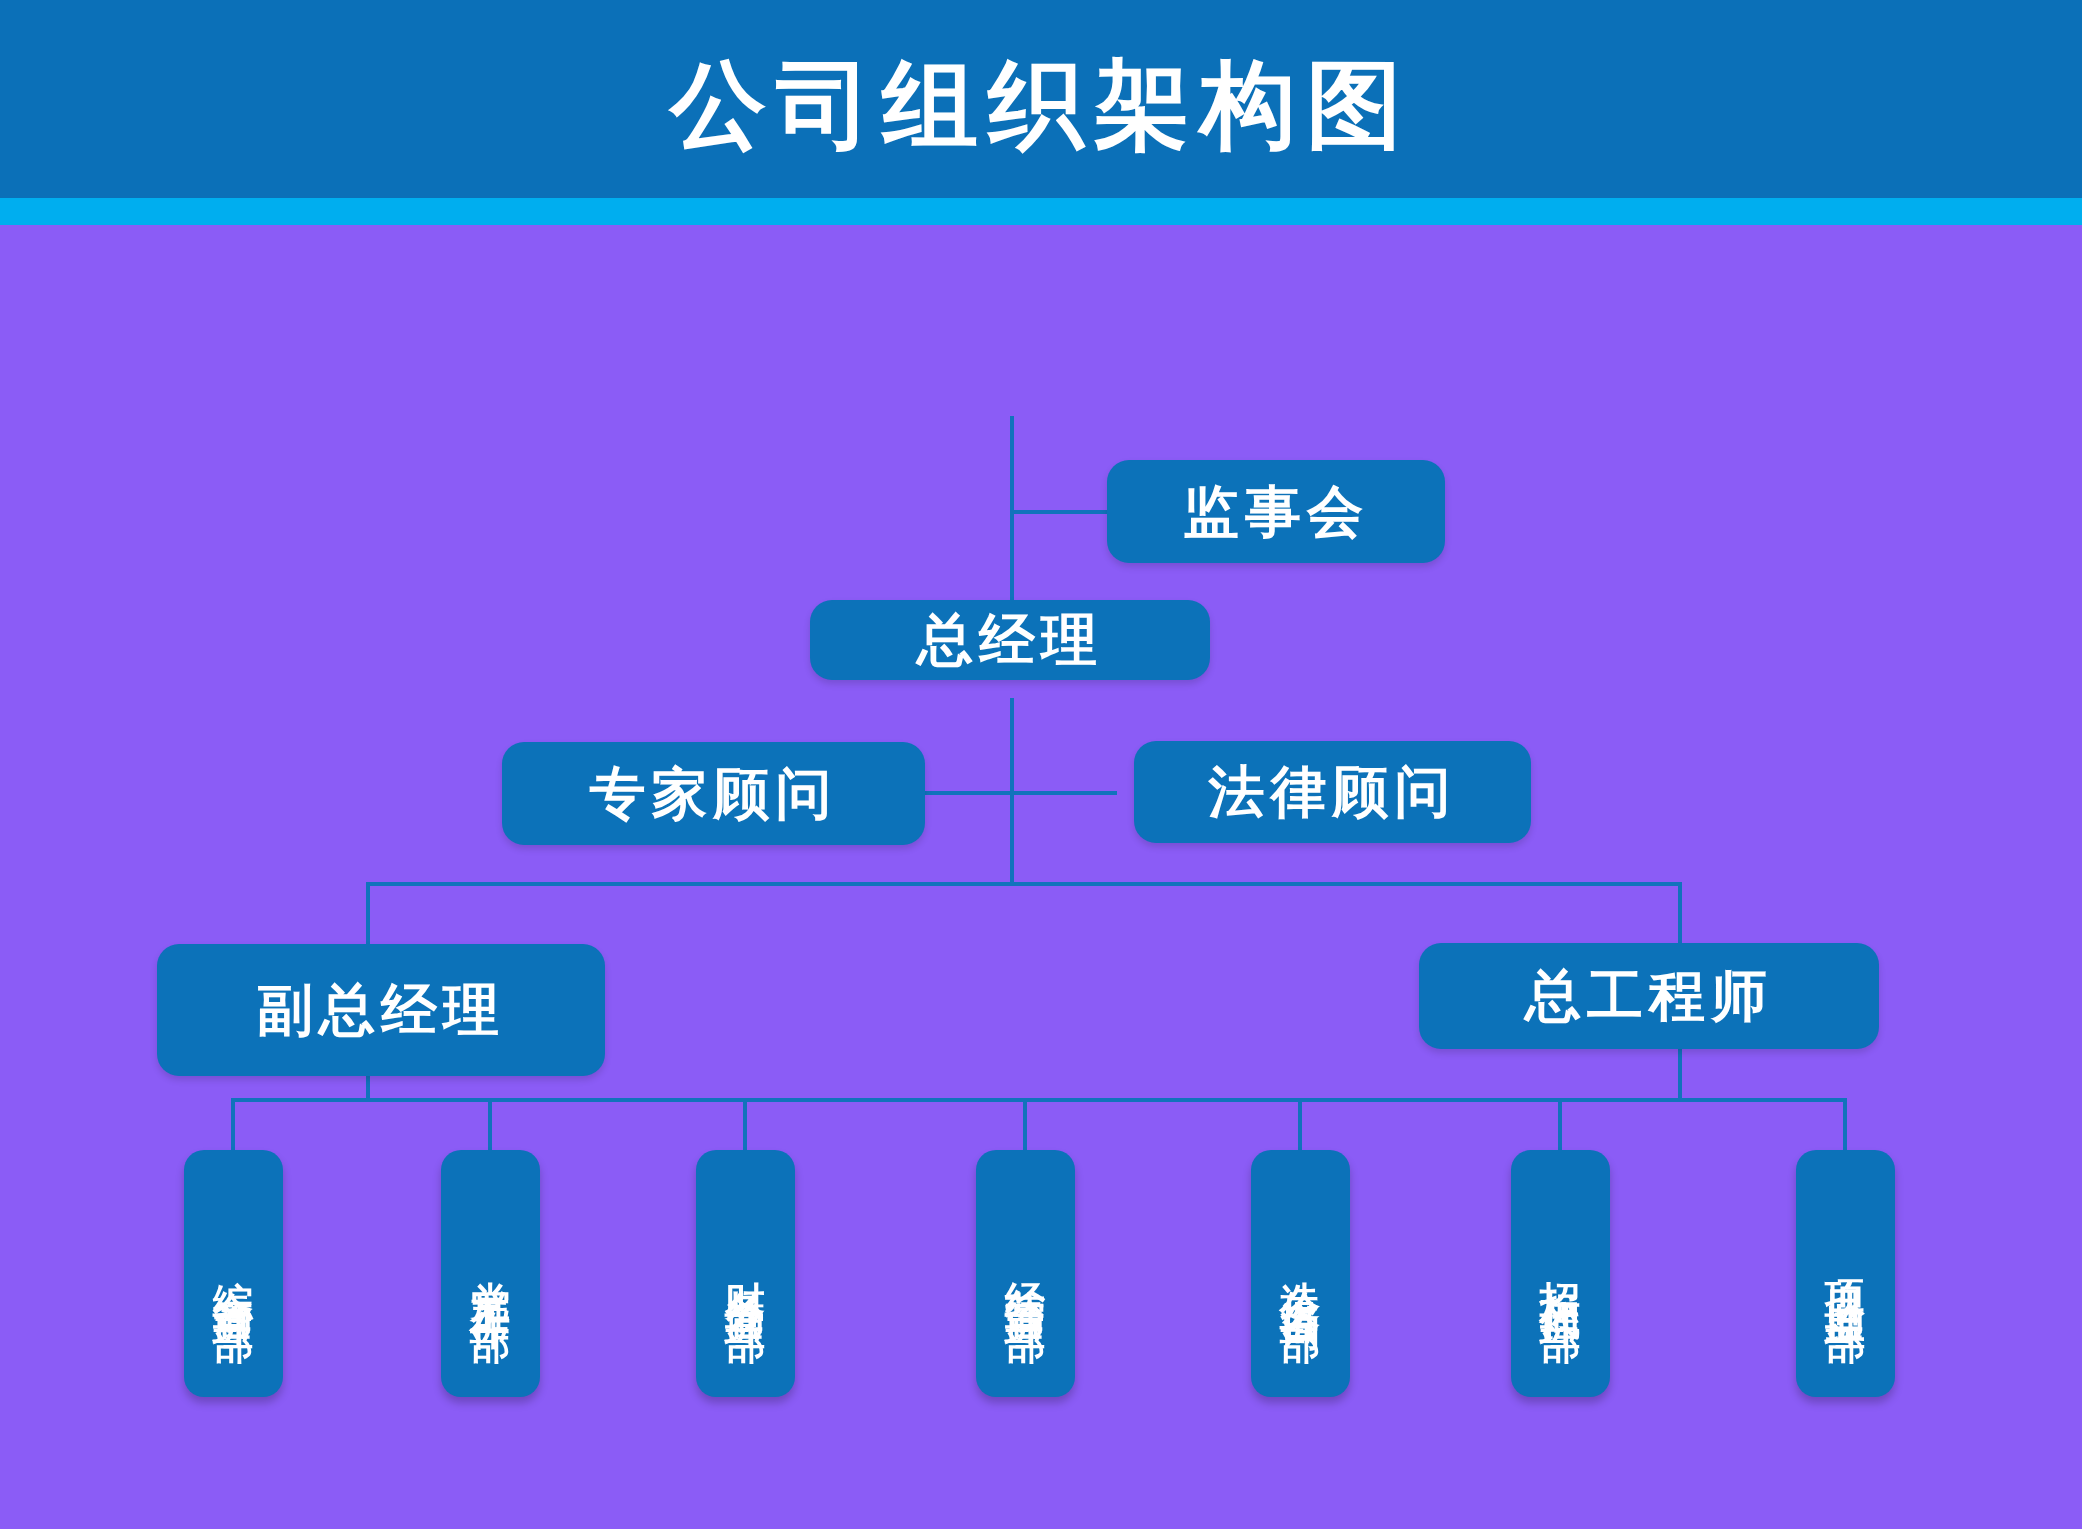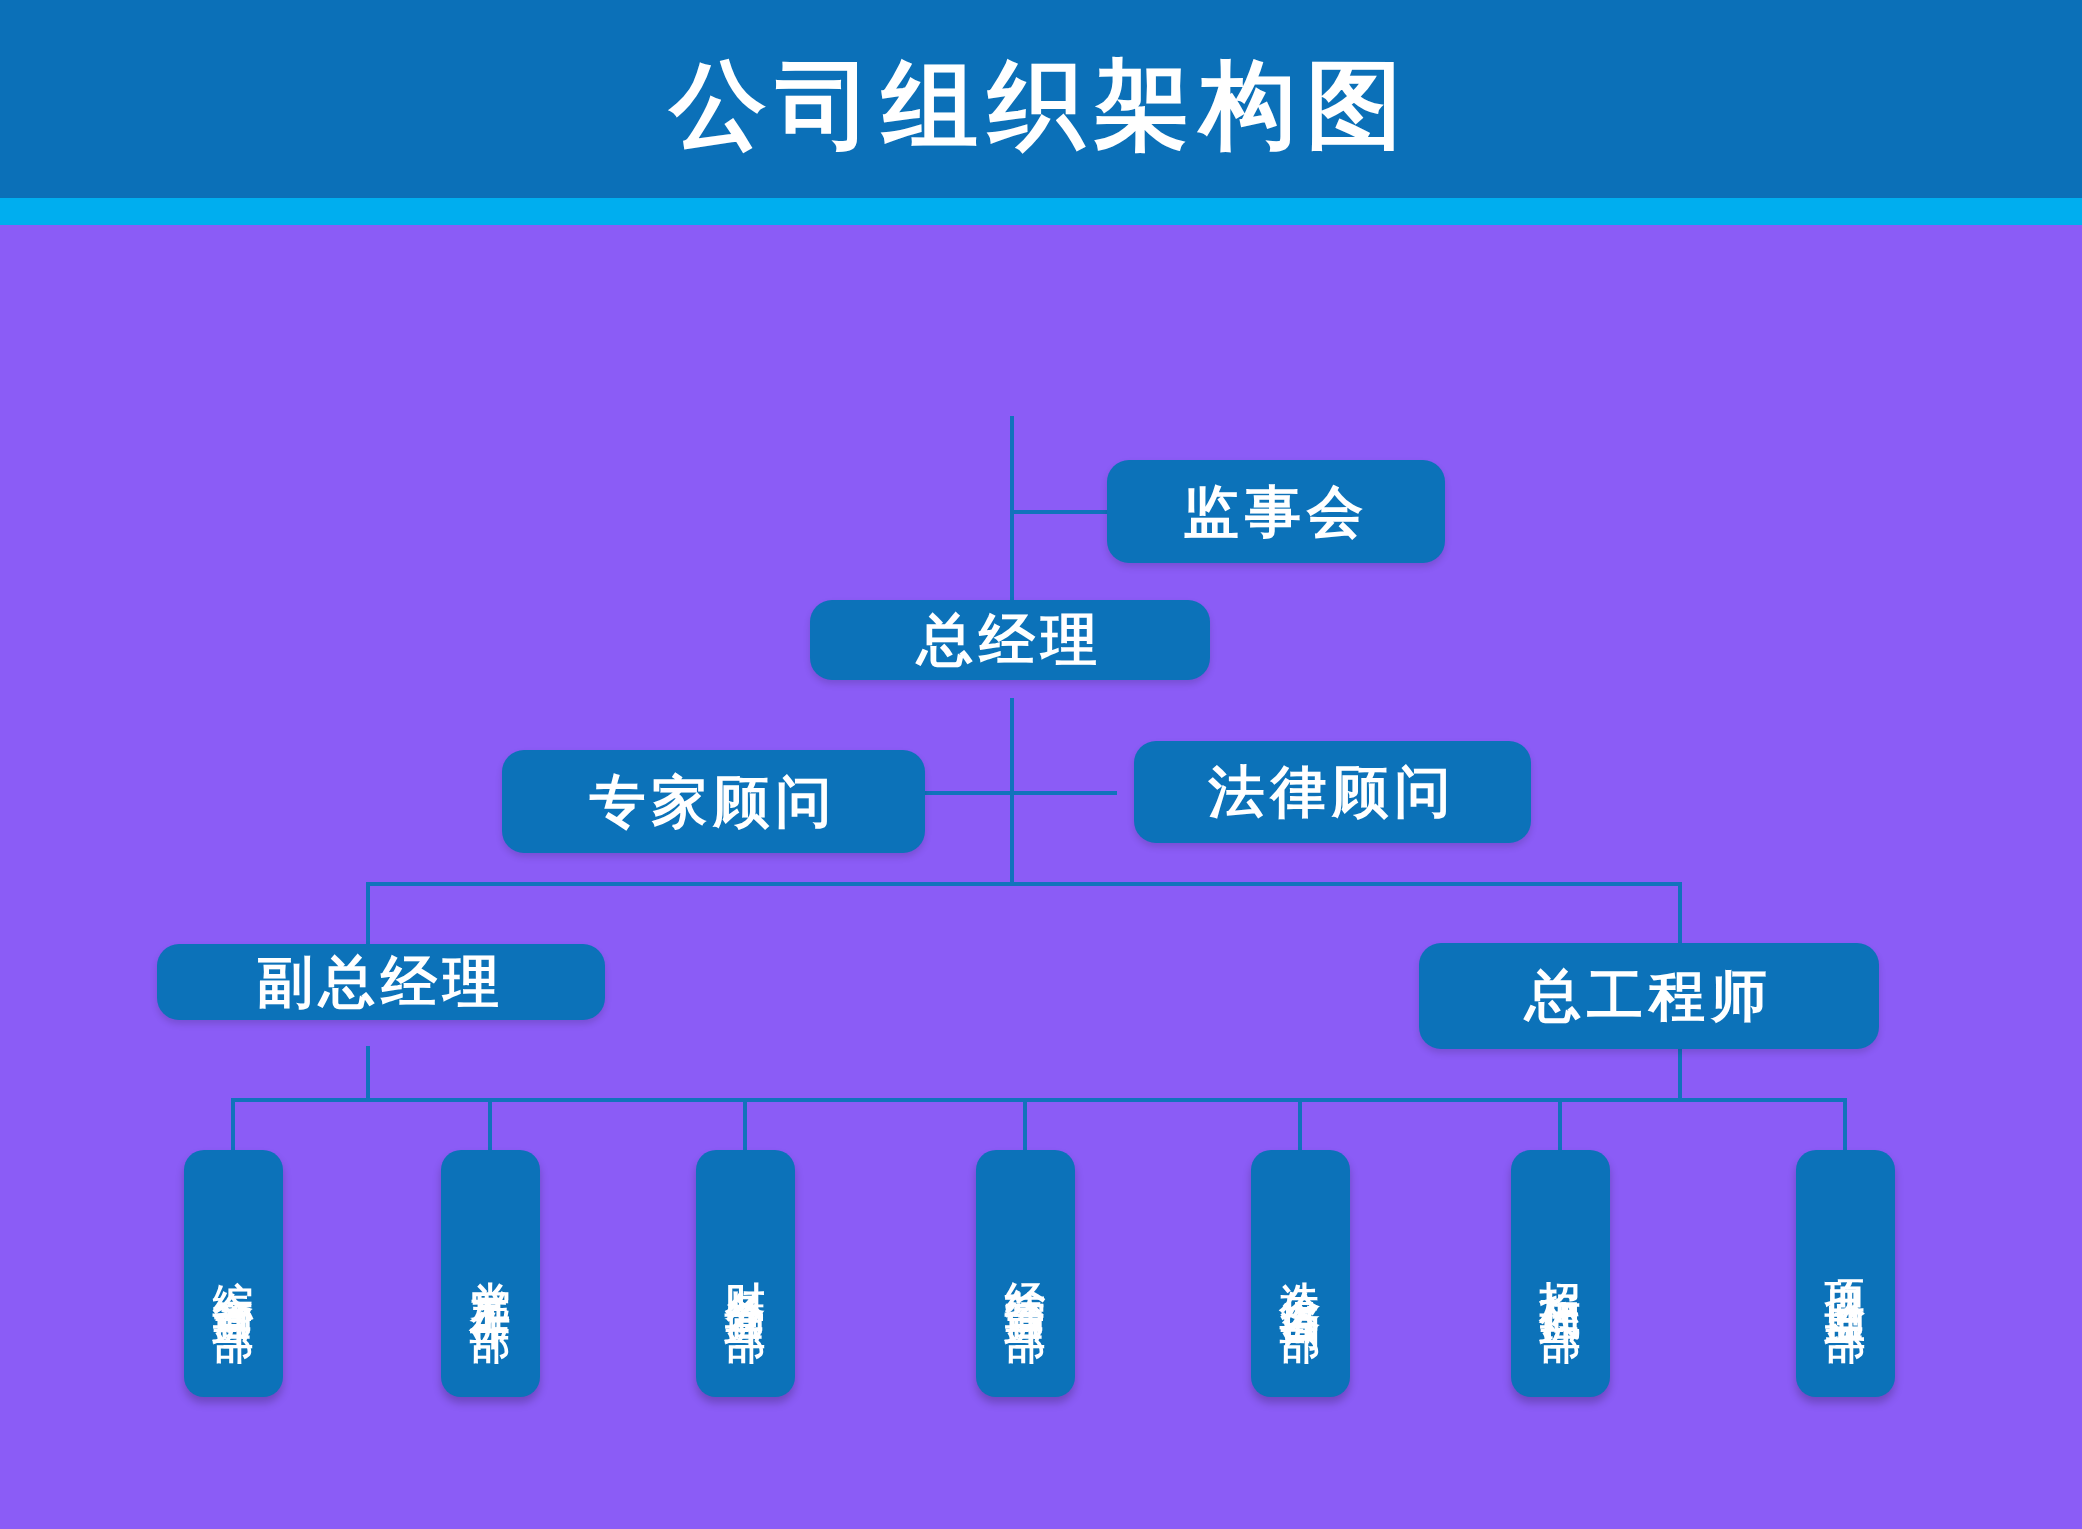--- a/index.html
+++ b/index.html
@@ -100,24 +100,24 @@
   <div class="conn" style="left:1023px; top:1098px; width:4px; height:54px;"></div>
   <div class="conn" style="left:1298px; top:1098px; width:4px; height:54px;"></div>
   <div class="conn" style="left:1558px; top:1098px; width:4px; height:54px;"></div>
   <div class="conn" style="left:1843px; top:1098px; width:4px; height:54px;"></div>
 
 
   <div class="node node-h" style="left:1107px; top:460px; width:338px; height:103px;">监事会</div>
 
   <div class="node node-h" style="left:810px; top:600px; width:400px; height:80px;">总经理</div>
 
-  <div class="node node-h" style="left:502px; top:742px; width:423px; height:103px;margin-top:8px;">专家顾问</div>
+  <div class="node node-h" style="left:502px; top:742px; width:423px; height:103px;">专家顾问</div>
   <div class="node node-h" style="left:1115px; top:741px; width:397px; height:102px;margin-left:19px;">法律顾问</div>
 
-  <div class="node node-h" style="left:157px; top:944px; width:448px; height:76px;">副总经理</div>
+  <div class="node node-h" style="left:157px; top:944px; width:448px; height:132px;">副总经理</div>
   <div class="node node-h" style="left:1419px; top:943px; width:460px; height:106px;">总工程师</div>
 
   <div class="node node-v" style="left:184px; top:1150px; width:99px; height:247px;">
     <span class="vtext">综合管理部</span>
   </div>
   <div class="node node-v" style="left:441px; top:1150px; width:99px; height:247px;">
     <span class="vtext">党群工作部</span>
   </div>
   <div class="node node-v" style="left:696px; top:1150px; width:99px; height:247px;">
     <span class="vtext">财务管理部</span>

